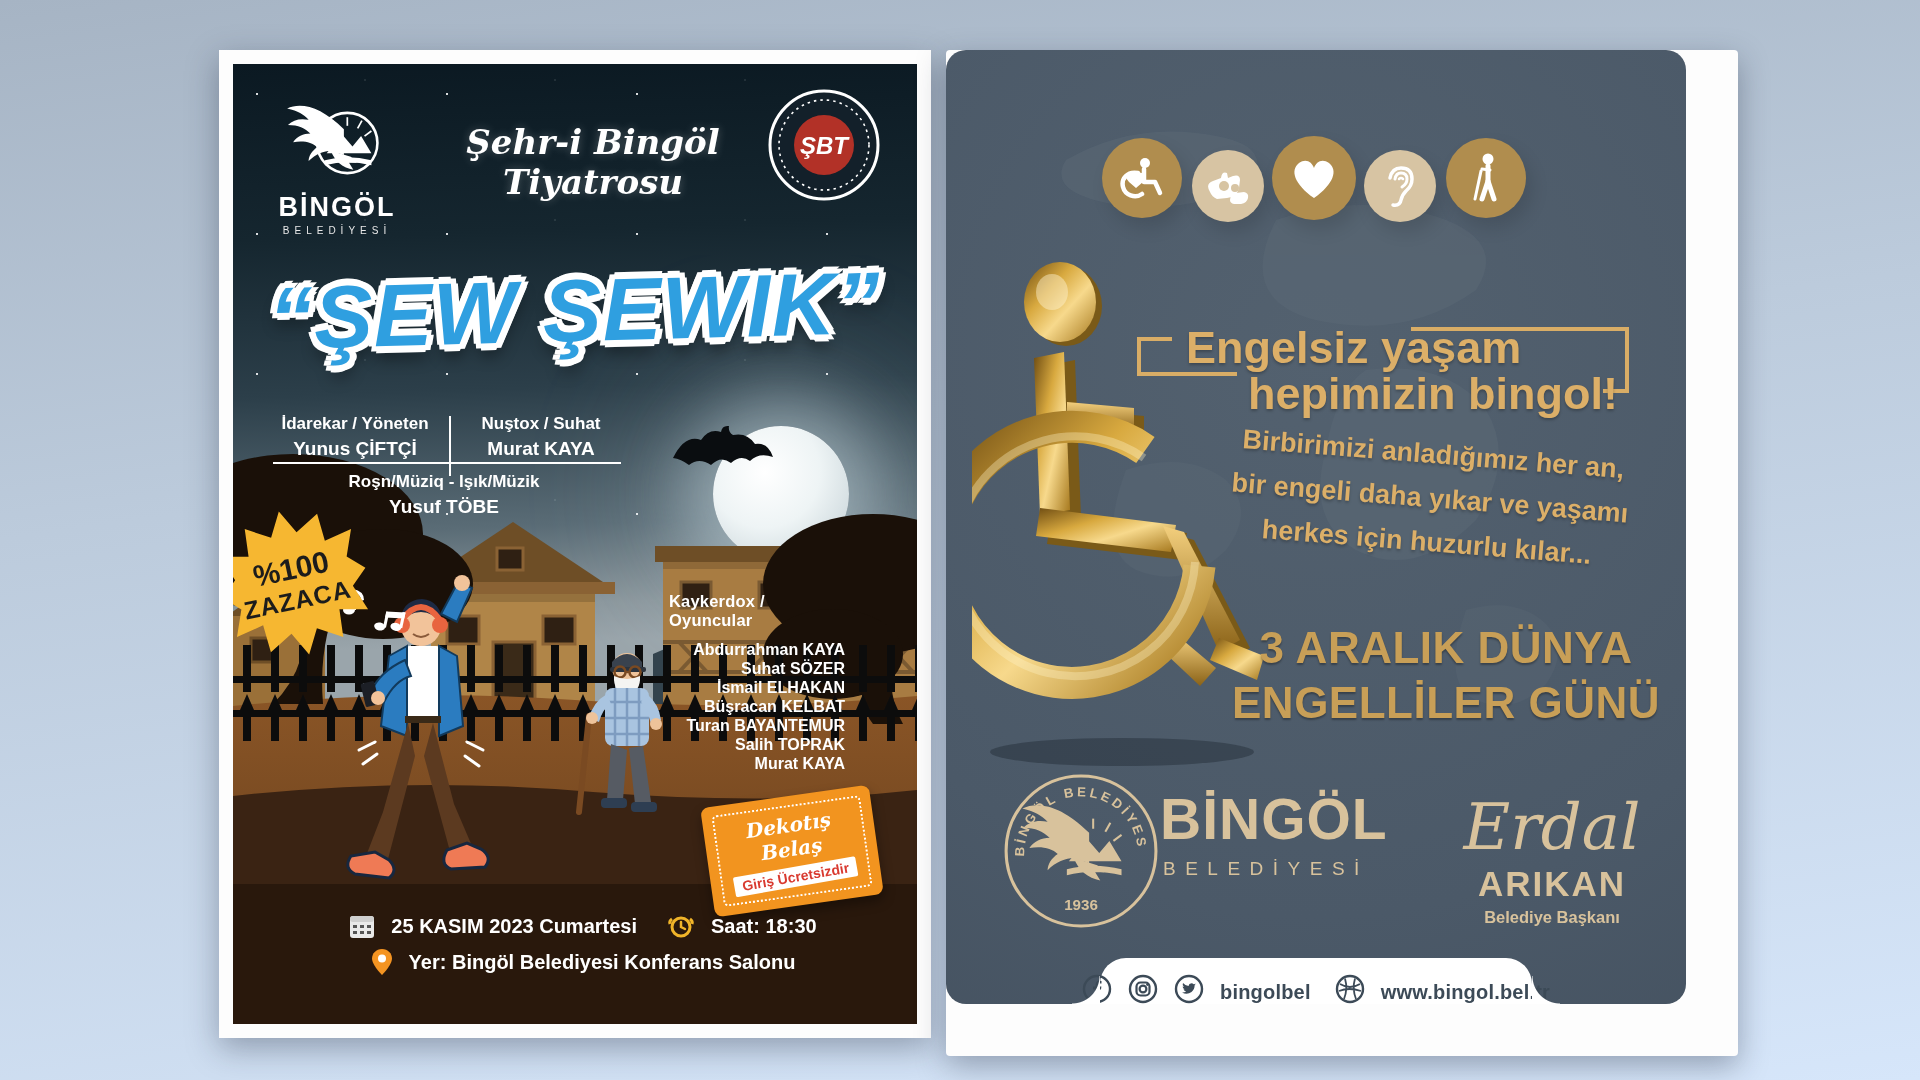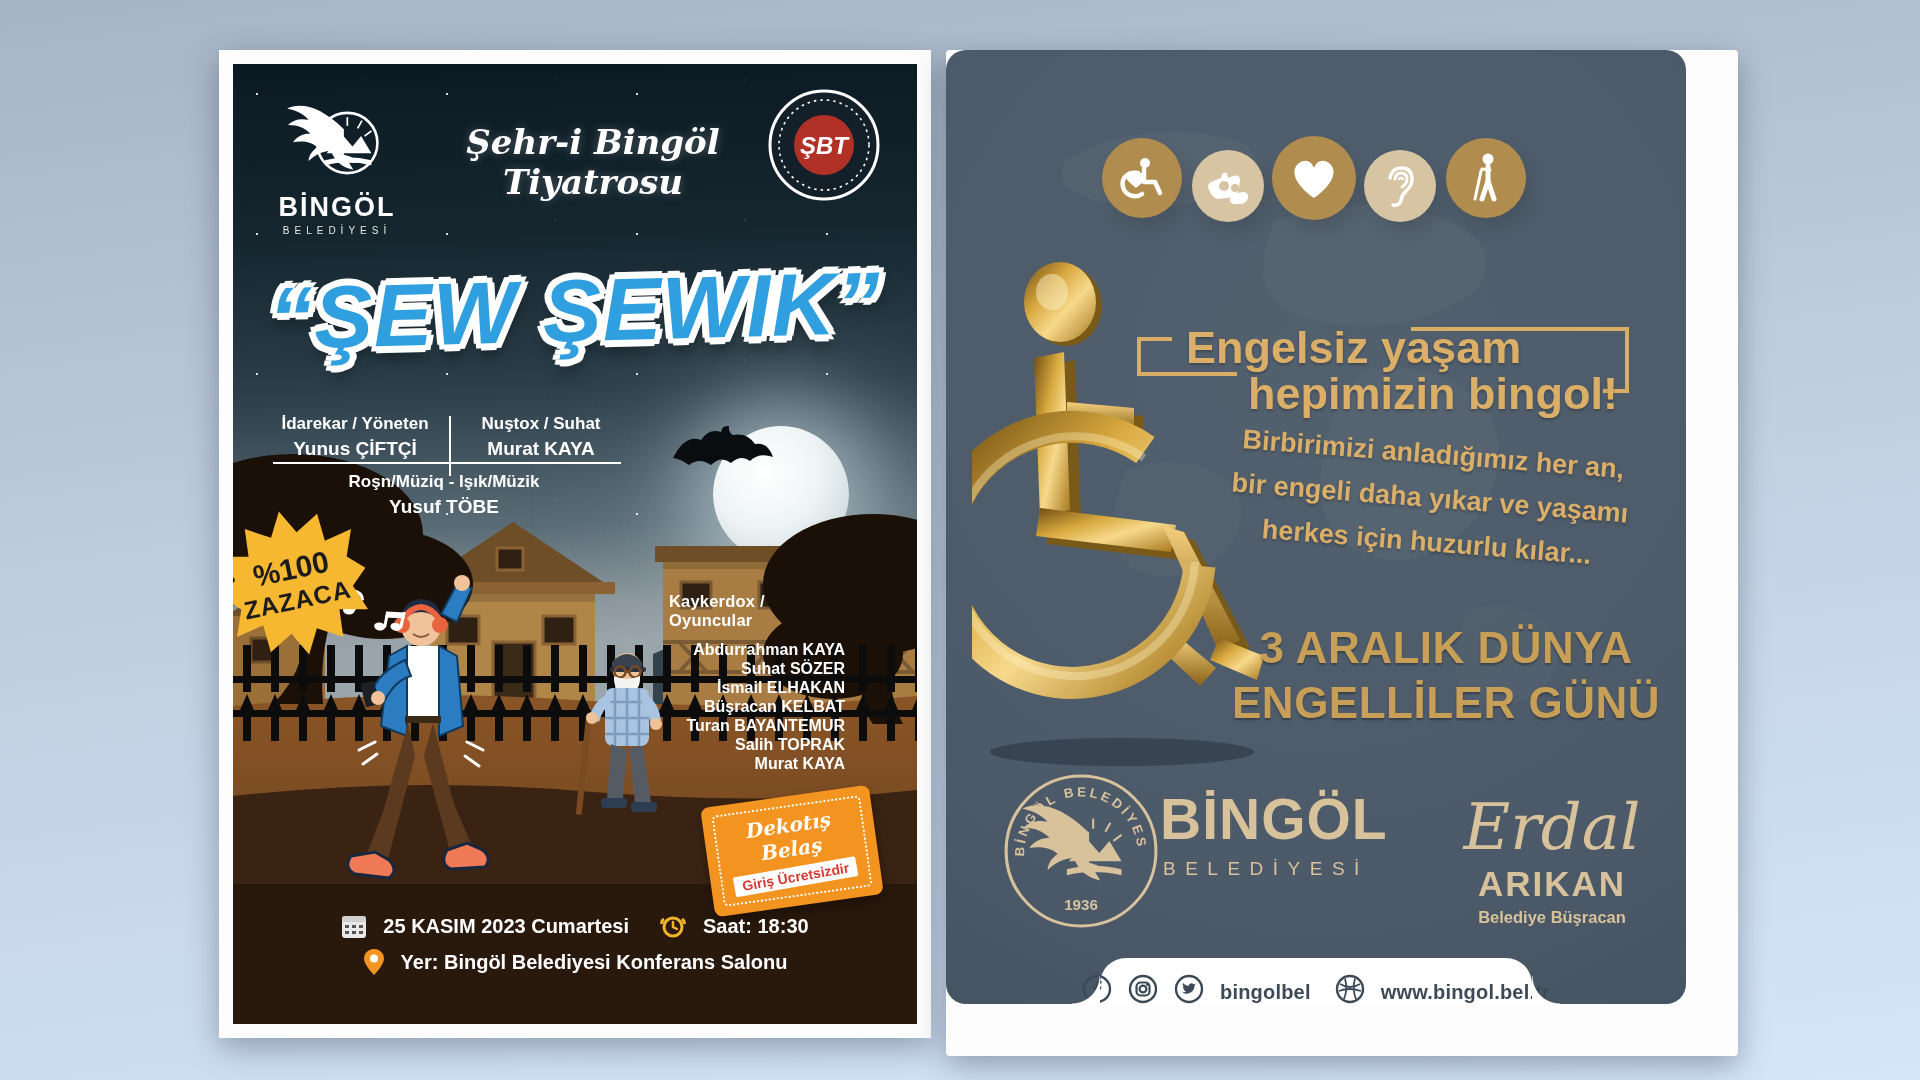--- a/index.html
+++ b/index.html
@@ -61,21 +61,21 @@
   .cast-heading{font-size:16.5px;font-weight:bold;letter-spacing:.2px;}
   .cast-list{margin-top:10px;text-align:right;}
   .cast-item{font-size:16px;font-weight:bold;line-height:19px;}
   .ticket{position:absolute;left:474px;top:732px;width:170px;padding:9px 10px;box-sizing:border-box;
     background:#f2941f;border-radius:8px;transform:rotate(-8deg);
     box-shadow:0 6px 12px rgba(0,0,0,.35);}
   .ticket-inner{border:2px dotted #fff;border-radius:5px;padding:6px 6px 8px;text-align:center;}
   .ticket-l1{font-family:"DejaVu Serif",serif;font-style:italic;font-weight:bold;font-size:20px;color:#fff;}
   .ticket-l2{display:inline-block;margin-top:6px;background:#fff;color:#d93a30;font-weight:bold;
     font-size:14px;padding:2px 8px;transform:rotate(-2deg);border-radius:2px;}
-  .event-row{position:absolute;left:0;width:100%;display:flex;justify-content:center;
+  .event-row{position:absolute;left:8px;width:100%;display:flex;justify-content:center;
     align-items:center;gap:16px;color:#fff;font-weight:bold;font-size:20px;text-align:right;}
   .event-row .ic{flex:0 0 auto;display:flex;}
   .ev1{top:848px;} .ev2{top:884px;}
   
   .poster-right{
     position:absolute;left:946px;top:50px;width:792px;height:1006px;
     background:#fdfdfd;box-sizing:border-box;border-radius:4px;
     box-shadow:0 10px 30px rgba(25,35,55,.35);
   }
   .card{position:relative;width:740px;height:954px;border-radius:20px;overflow:hidden;
@@ -517,21 +517,21 @@
         <text x="82" y="140" text-anchor="middle" font-size="15" font-weight="bold" fill="#d8c29c" font-family="Liberation Sans, sans-serif">1936</text>
       </svg>
       <div class="org-wordmark">
         <div class="org-wm-title">BİNGÖL</div>
         <div class="org-wm-sub">BELEDİYESİ</div>
       </div>
 
       <div class="mayor">
         <div class="mayor-first">Erdal</div>
         <div class="mayor-last">ARIKAN</div>
-        <div class="mayor-title">Belediye Büşracan</div>
+        <div class="mayor-title">Belediye Başkanı</div>
       </div>
 
       <div class="footer-bar">
         <span class="f-ic">
           <svg width="30" height="30" viewBox="0 0 30 30">
               <circle cx="15" cy="15" r="13" fill="none" stroke="#3c4a57" stroke-width="2.4"></circle>
               <path d="M16.5,23 L16.5,15.5 L19,15.5 L19.4,12.6 L16.5,12.6 L16.5,10.8 Q16.5,9.4 18,9.4 L19.5,9.4 L19.5,6.9 Q18.4,6.7 17.3,6.7 Q13.6,6.7 13.6,10.5 L13.6,12.6 L11,12.6 L11,15.5 L13.6,15.5 L13.6,23 Z" fill="#3c4a57"></path>
             </svg>
         </span>
         <span class="f-ic">

